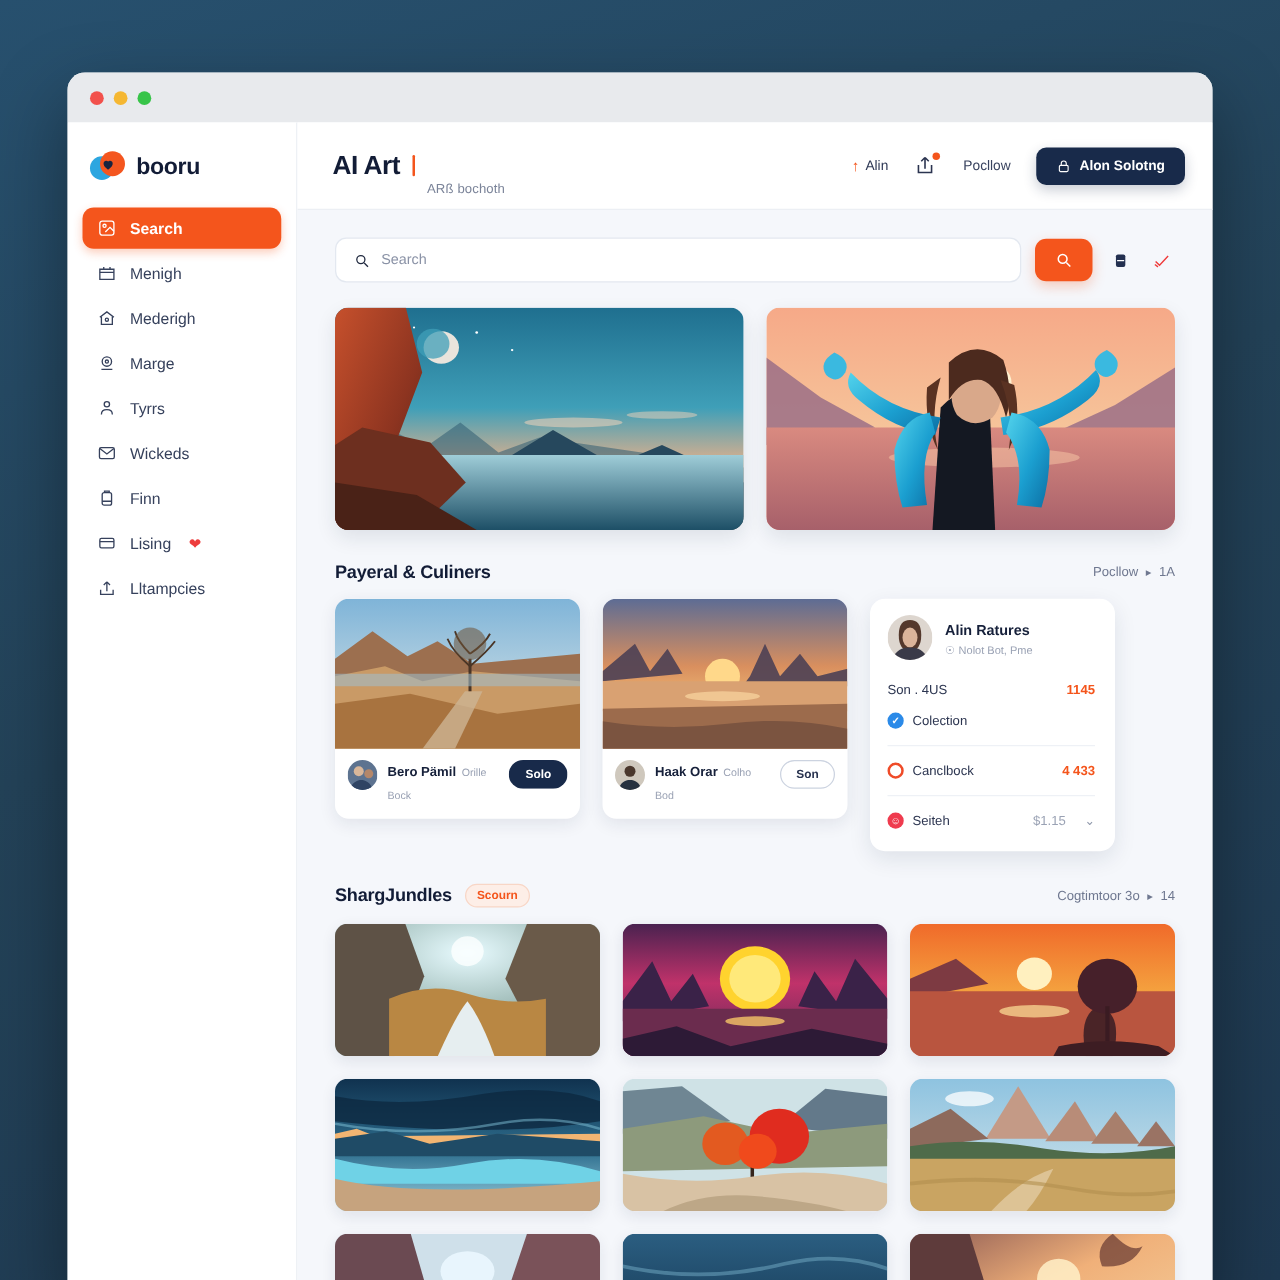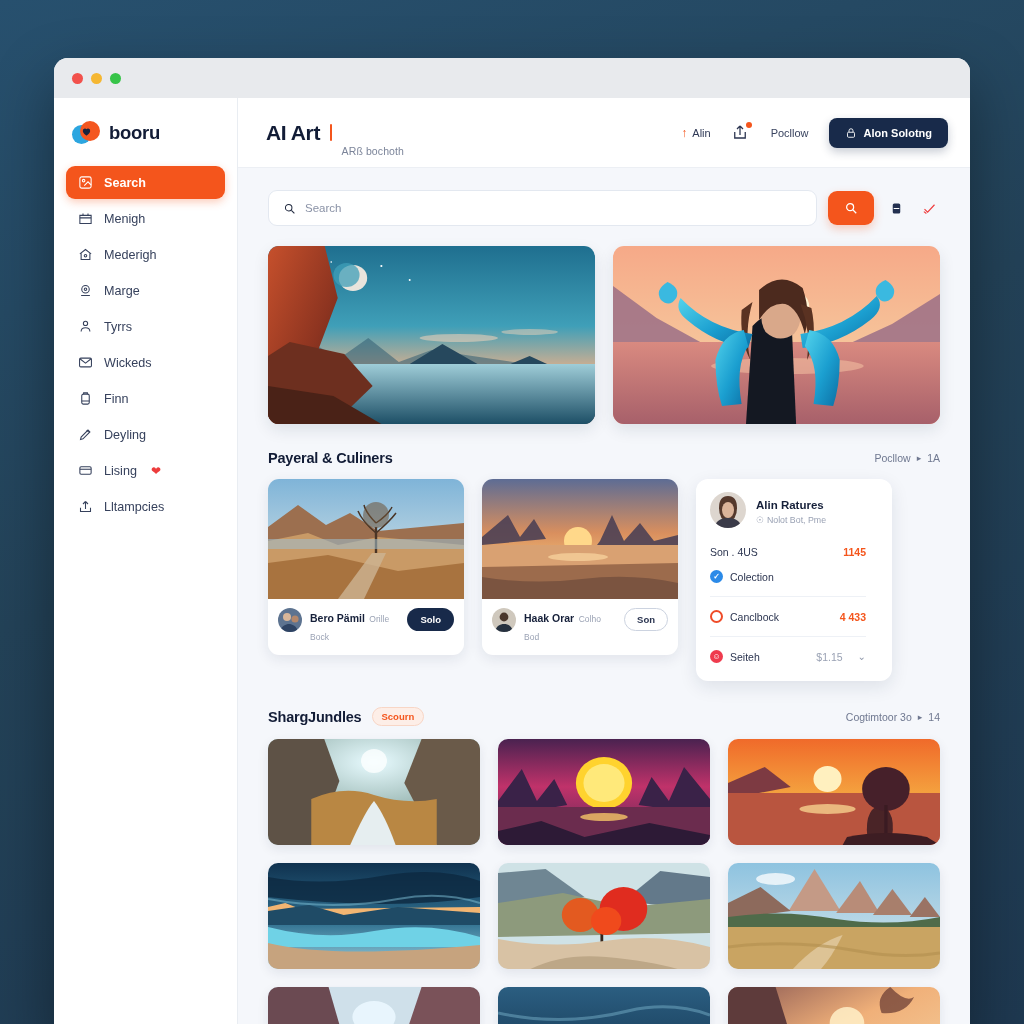--- a/index.html
+++ b/index.html
@@ -161,21 +161,21 @@
     border: 1px solid transparent; cursor: pointer; white-space: nowrap;
   }
   .pill.dark { background: #182a4a; color: #fff; }
   .pill.ghost { background: #ffffff; color: #2a3450; border-color: #ccd3e0; }
 
   
   .ppanel {
     width: 196px; flex: 0 0 196px;
     background: #ffffff; border-radius: 12px;
     box-shadow: 0 6px 18px rgba(22,38,64,.10);
-    padding: 13px 26px 12px 14px;
+    padding: 13px 16px 12px 14px;
   }
   .pp-head { display: flex; align-items: center; gap: 10px; padding-bottom: 12px; }
   .pp-av { width: 36px; height: 36px; border-radius: 50%; flex: 0 0 36px; overflow: hidden; }
   .pp-name { font-size: 11.5px; font-weight: 700; color: #16203a; }
   .pp-handle { font-size: 8.8px; color: #9aa2b4; margin-top: 2px; display: flex; align-items: center; gap: 3px; }
   .pp-row { display: flex; align-items: center; gap: 7px; padding: 6px 0; font-size: 10.5px; color: #2c3550; }
   .pp-row .val { margin-left: auto; font-weight: 600; }
   .pp-row .val.warm { color: #f4551c; }
   .pp-row .val.mut { color: #9aa2b4; font-weight: 500; }
   .pp-sep { height: 1px; background: #eef1f6; margin: 7px 0; }
@@ -281,29 +281,20 @@
             <span>Wickeds</span>
           </div>
           <div class="nav-item">
             <span class="ic">
                 <svg viewBox="0 0 24 24">
                   <rect x="6" y="5" width="12" height="16" rx="2.5"></rect>
                   <path d="M6 16h12M9 5V3h6v2"></path>
                 </svg>
               </span>
             <span>Finn</span>
-          </div>
-          <div class="nav-item">
-            <span class="ic">
-                <svg viewBox="0 0 24 24">
-                  <path d="M4 20l4-1 11-11-3-3L5 16z"></path>
-                  <path d="M14 5l3 3"></path>
-                </svg>
-              </span>
-            <span>Deyling</span>
           </div>
           <div class="nav-item">
             <span class="ic">
                 <svg viewBox="0 0 24 24">
                   <rect x="3" y="6" width="18" height="12" rx="2"></rect>
                   <path d="M3 10h18"></path>
                 </svg>
               </span>
             <span>Lising</span>
             <span class="heart-badge">❤</span>

